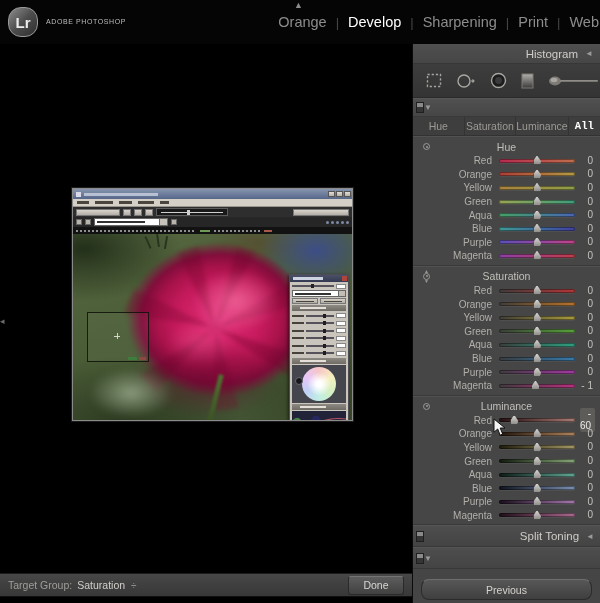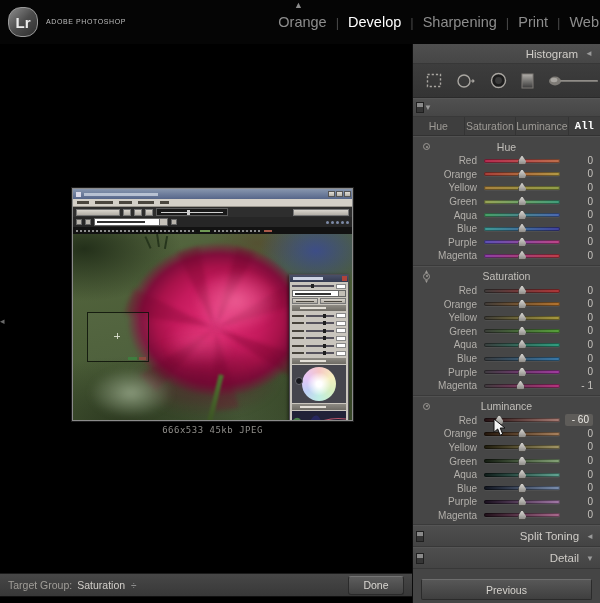--- a/index.html
+++ b/index.html
@@ -152,40 +152,40 @@
   .tab:last-child{border-right:none;flex:.62;font-family:Liberation Mono, monospace;}
   .tab.active{color:#ffffff;font-weight:bold;}
 
   .sec{background:#464646;border-top:1px solid #515151;border-bottom:1px solid #3a3a3a;padding:2px 0 2px;}
   .sec-head{height:15px;position:relative;display:flex;align-items:center;justify-content:center;
     font-size:10.5px;color:#c2bfba;}
   .tat{position:absolute;left:8px;top:1px;width:11px;height:13px;display:flex;flex-direction:column;align-items:center;justify-content:center;}
   .tat .circ{width:7px;height:7px;border:1px solid #9b9894;border-radius:50%;position:relative;box-sizing:border-box;}
   .tat .circ::after{content:"";position:absolute;left:1.5px;top:1.5px;width:2px;height:2px;border-radius:50%;background:#9b9894;}
   .tat .a{font-size:5px;line-height:3px;color:#9b9894;}
-  .srow{height:13.6px;display:flex;align-items:center;padding-right:7px;}
+  .srow{height:13.6px;display:flex;align-items:center;padding-right:7px;padding-left:15px;}
   .sl-label{width:64px;text-align:right;font-size:10px;color:#b2afaa;padding-right:7px;flex:none;}
   .sl-track{position:relative;width:76px;height:4px;border-radius:2px;flex:none;
     box-shadow:inset 0 0 0 1px rgba(0,0,0,.38), 0 1px 0 rgba(255,255,255,.05);}
   .sl-thumb{position:absolute;top:-3.5px;width:9px;height:10px;margin-left:-4.5px;
     background:linear-gradient(#d6d4d0,#908e8a);border:1px solid #4c4a46;box-sizing:border-box;
     clip-path:polygon(50% 0%,96% 62%,80% 100%,20% 100%,4% 62%);}
   .sl-val{flex:1;text-align:right;font-size:10px;color:#c6c3be;line-height:12px;}
   .sl-val.hl{background:#5e5c59;border-radius:2px;color:#eceae6;padding-right:4px;margin-left:5px;}
 
   .collapsed-head{height:20px;display:flex;align-items:center;font-size:11.5px;color:#cfccc7;
     background:linear-gradient(#4e4e4e,#444444);border-top:1px solid #555;border-bottom:1px solid #383838;}
   .collapsed-head .lbl{flex:1;text-align:right;margin-right:7px;}
   .collapsed-head .arrow{margin-right:6px;}
   .sharp-row{height:15px;display:flex;align-items:center;justify-content:center;position:relative;
     font-size:10.5px;color:#b7b4af;background:#434343;border-top:1px solid #505050;}
   .sharp-row .toggle-sq{position:absolute;left:3px;top:3px;}
   .panel-btns{position:absolute;left:0;right:0;bottom:3px;height:21px;display:flex;gap:9px;padding:0 8px;
     background:linear-gradient(rgba(34,34,34,.0),rgba(34,34,34,.0));}
-  .pbtn{flex:1;height:19px;border-radius:2px;background:linear-gradient(#575757,#3f3f3f);
+  .pbtn{flex:1;height:19px;border-radius:8px;background:linear-gradient(#575757,#3f3f3f);
     border:1px solid #2b2b2b;border-top-color:#6d6d6d;color:#d6d3ce;font-size:10.5px;
     display:flex;align-items:center;justify-content:center;}
 
   .cursor{position:absolute;left:493px;top:418px;z-index:50;}
 </style>
 </head>
 <body>
 
 <div class="app">
 
@@ -353,21 +353,20 @@
                 <path d="M0 24 L0 10 Q5 4 9 9 L13 16 L18 20 L54 24 Z" fill="rgba(90,160,80,.75)"></path>
                 <path d="M10 24 L16 14 Q22 1 27 6 L32 15 L38 24 Z" fill="rgba(40,40,100,.9)"></path>
                 <path d="M0 20 Q14 18 26 12 T54 8" stroke="rgba(200,90,110,.9)" fill="none" stroke-width="1.2"></path>
                 <path d="M20 24 Q32 20 40 14 T54 12" stroke="rgba(220,150,190,.8)" fill="none" stroke-width="1"></path>
               </svg>
             </div>
 
           </div>
         </div>
       </div>
-      <div class="caption">666x533 45kb JPEG</div>
     </div>
 
     <div class="bottom-bar">
       <span class="tg-label">Target Group:</span>
       <span class="tg-value">Saturation</span>
       <span class="tg-pop">÷</span>
       <span class="done-btn">Done</span>
     </div>
   </div>
 
@@ -625,21 +624,20 @@
         </div>
       </div>
 
     <div class="collapsed-head">
       <span class="toggle-sq"></span>
       <span class="lbl">Split Toning</span>
       <span class="arrow">◄</span>
     </div>
     <div class="collapsed-head">
       <span class="toggle-sq"></span>
-      <span class="lbl">Detail</span>
       <span class="arrow">▼</span>
     </div>
 
     <div class="panel-btns">
       <span class="pbtn">Previous</span>
     </div>
   </div>
 
   <div class="cursor">
     <svg width="13" height="19" viewBox="0 0 13 19">

